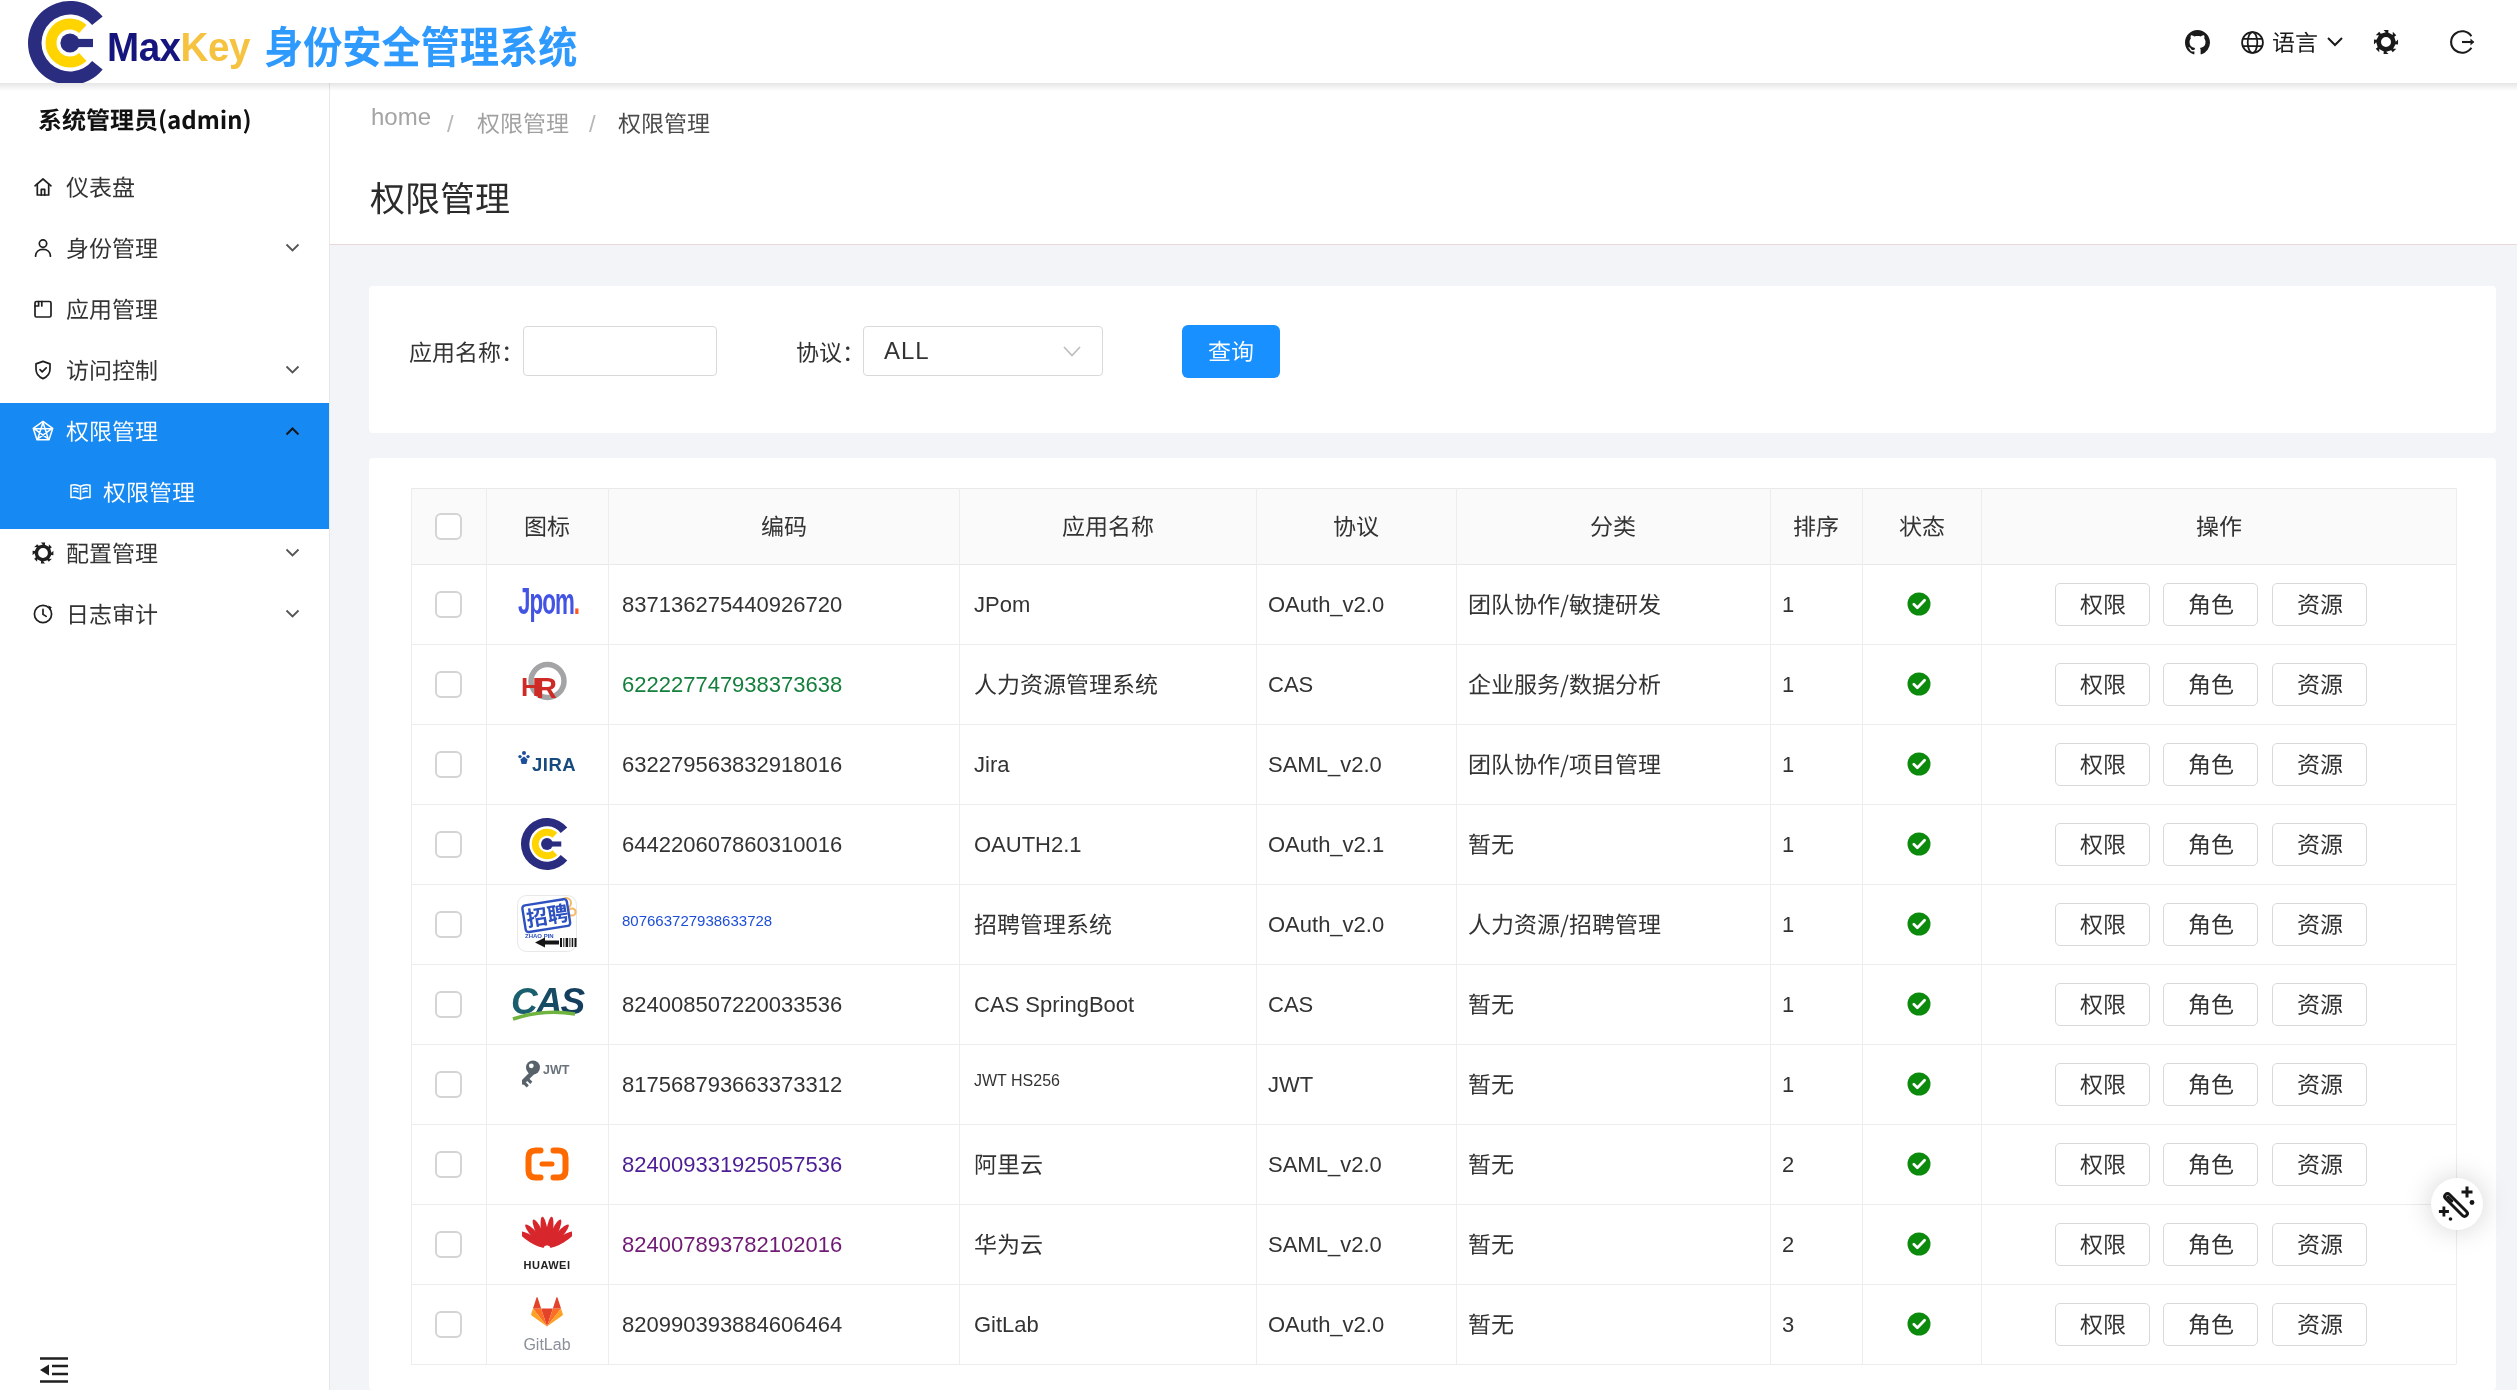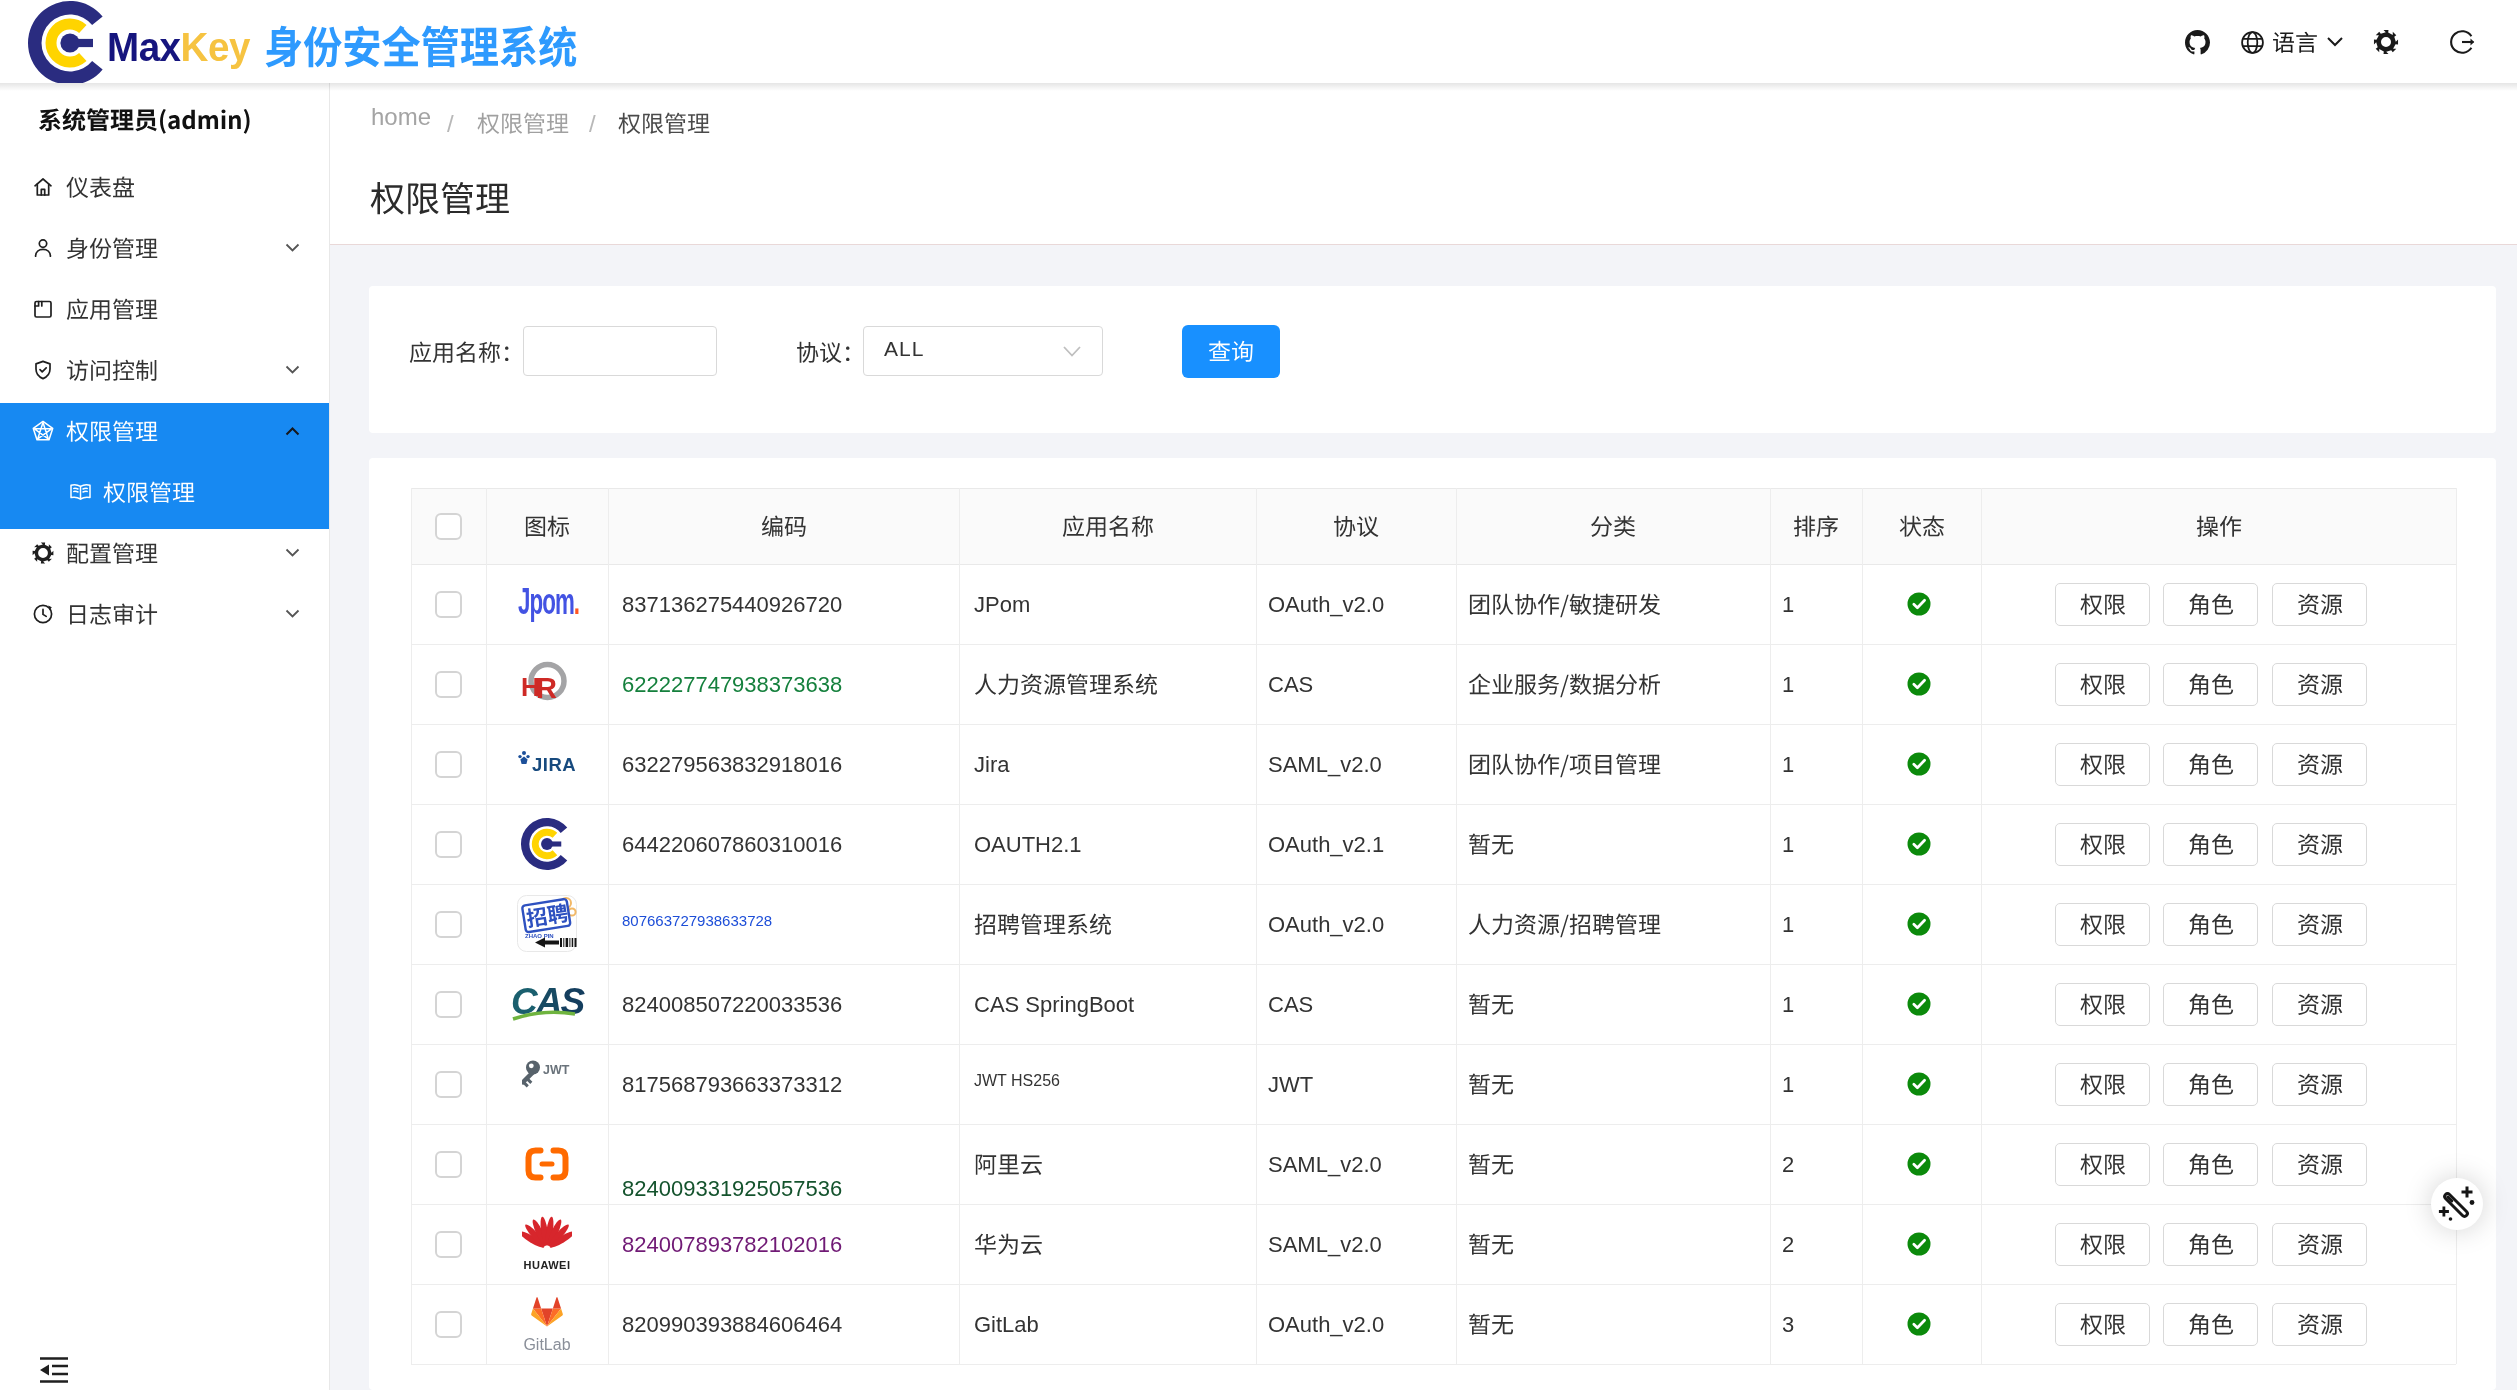--- a/index.html
+++ b/index.html
@@ -194,21 +194,21 @@
     <use href="#t11" fill="#333333" transform="translate(0,26.01) scale(0.02300,-0.02300)"></use>
   </svg>
 <div class="abs" style="left:523px;top:326px;width:194px;height:50px;border:1px solid #D9D9D9;border-radius:4px;background:#fff"></div>
 <svg style="position:absolute;left:796.0px;top:334.5px" width="48" height="35">
     <use href="#t12" fill="#333333" transform="translate(0,26.01) scale(0.02300,-0.02300)"></use>
   </svg>
 <svg style="position:absolute;left:842.0px;top:334.5px" width="25" height="35">
     <use href="#t11" fill="#333333" transform="translate(0,26.01) scale(0.02300,-0.02300)"></use>
   </svg>
 <div class="abs" style="left:863px;top:326px;width:240px;height:50px;border:1px solid #D9D9D9;border-radius:4px;background:#fff"></div>
-<div class="lat" style="left:884px;top:337px;font-size:21px;letter-spacing:1px;color:#333">ALL</div>
+<div class="lat" style="left:884px;top:337px;font-size:24px;letter-spacing:1px;color:#333">ALL</div>
 <svg class="abs" style="left:1062px;top:345px" width="20" height="13" viewBox="0 0 20 13" fill="none" stroke="#BFBFBF" stroke-width="1.8">
     <path d="M2 2 L10 10.5 L18 2"></path>
   </svg>
 <div class="abs" style="left:1182px;top:325px;width:98px;height:53px;background:#1890FF;border-radius:6px"></div>
 <svg style="position:absolute;left:1208.0px;top:333.5px" width="48" height="35">
     <use href="#t13" fill="#ffffff" transform="translate(0,26.01) scale(0.02300,-0.02300)"></use>
   </svg>
 <div class="abs" style="left:369px;top:458px;width:2127px;height:932px;background:#fff;border-radius:4px"></div>
 <div class="abs" style="left:411px;top:488px;width:2045px;height:76px;background:#FAFAFA"></div>
 <div class="hline" style="left:411px;top:488px;width:2045px;background:#E9E9E9"></div>
@@ -479,21 +479,21 @@
 <div class="btn" style="left:2272px;top:1063px"></div>
 <svg style="position:absolute;left:2296.5px;top:1066.5px" width="48" height="35">
     <use href="#t23" fill="#333333" transform="translate(0,26.01) scale(0.02300,-0.02300)"></use>
   </svg>
 <div class="cb" style="left:435px;top:1151px"></div>
 <svg class="abs" style="left:525px;top:1147px" width="44" height="34" fill="none" stroke="#FF6A00" stroke-width="6" stroke-linecap="round">
     <path d="M15.5 3.5 H10.5 Q3.5 3.5 3.5 10.5 V23.5 Q3.5 30.5 10.5 30.5 H15.5"></path>
     <path d="M28.5 3.5 H33.5 Q40.5 3.5 40.5 10.5 V23.5 Q40.5 30.5 33.5 30.5 H28.5"></path>
     <path d="M17 17 H27" stroke-width="5"></path>
   </svg>
-<div class="lat" style="left:622px;top:1176px;font-size:22px;color:#14532d">824009331925057536</div>
+<div class="lat" style="left:622px;top:1152px;font-size:22px;color:#4c1d95">824009331925057536</div>
 <svg style="position:absolute;left:974.0px;top:1146.5px" width="71" height="35">
     <use href="#t26" fill="#333333" transform="translate(0,26.01) scale(0.02300,-0.02300)"></use>
   </svg>
 <div class="lat" style="left:1268px;top:1152px;font-size:22px;color:#333">SAML_v2.0</div>
 <svg style="position:absolute;left:1468.0px;top:1146.5px" width="48" height="35">
     <use href="#t20" fill="#333333" transform="translate(0,26.01) scale(0.02300,-0.02300)"></use>
   </svg>
 <div class="lat" style="left:1782px;top:1152px;font-size:22px;color:#333">2</div>
 <svg class="abs" style="left:1907px;top:1152px" width="24" height="24">
     <use href="#chk" transform="translate(12,12)"></use>

